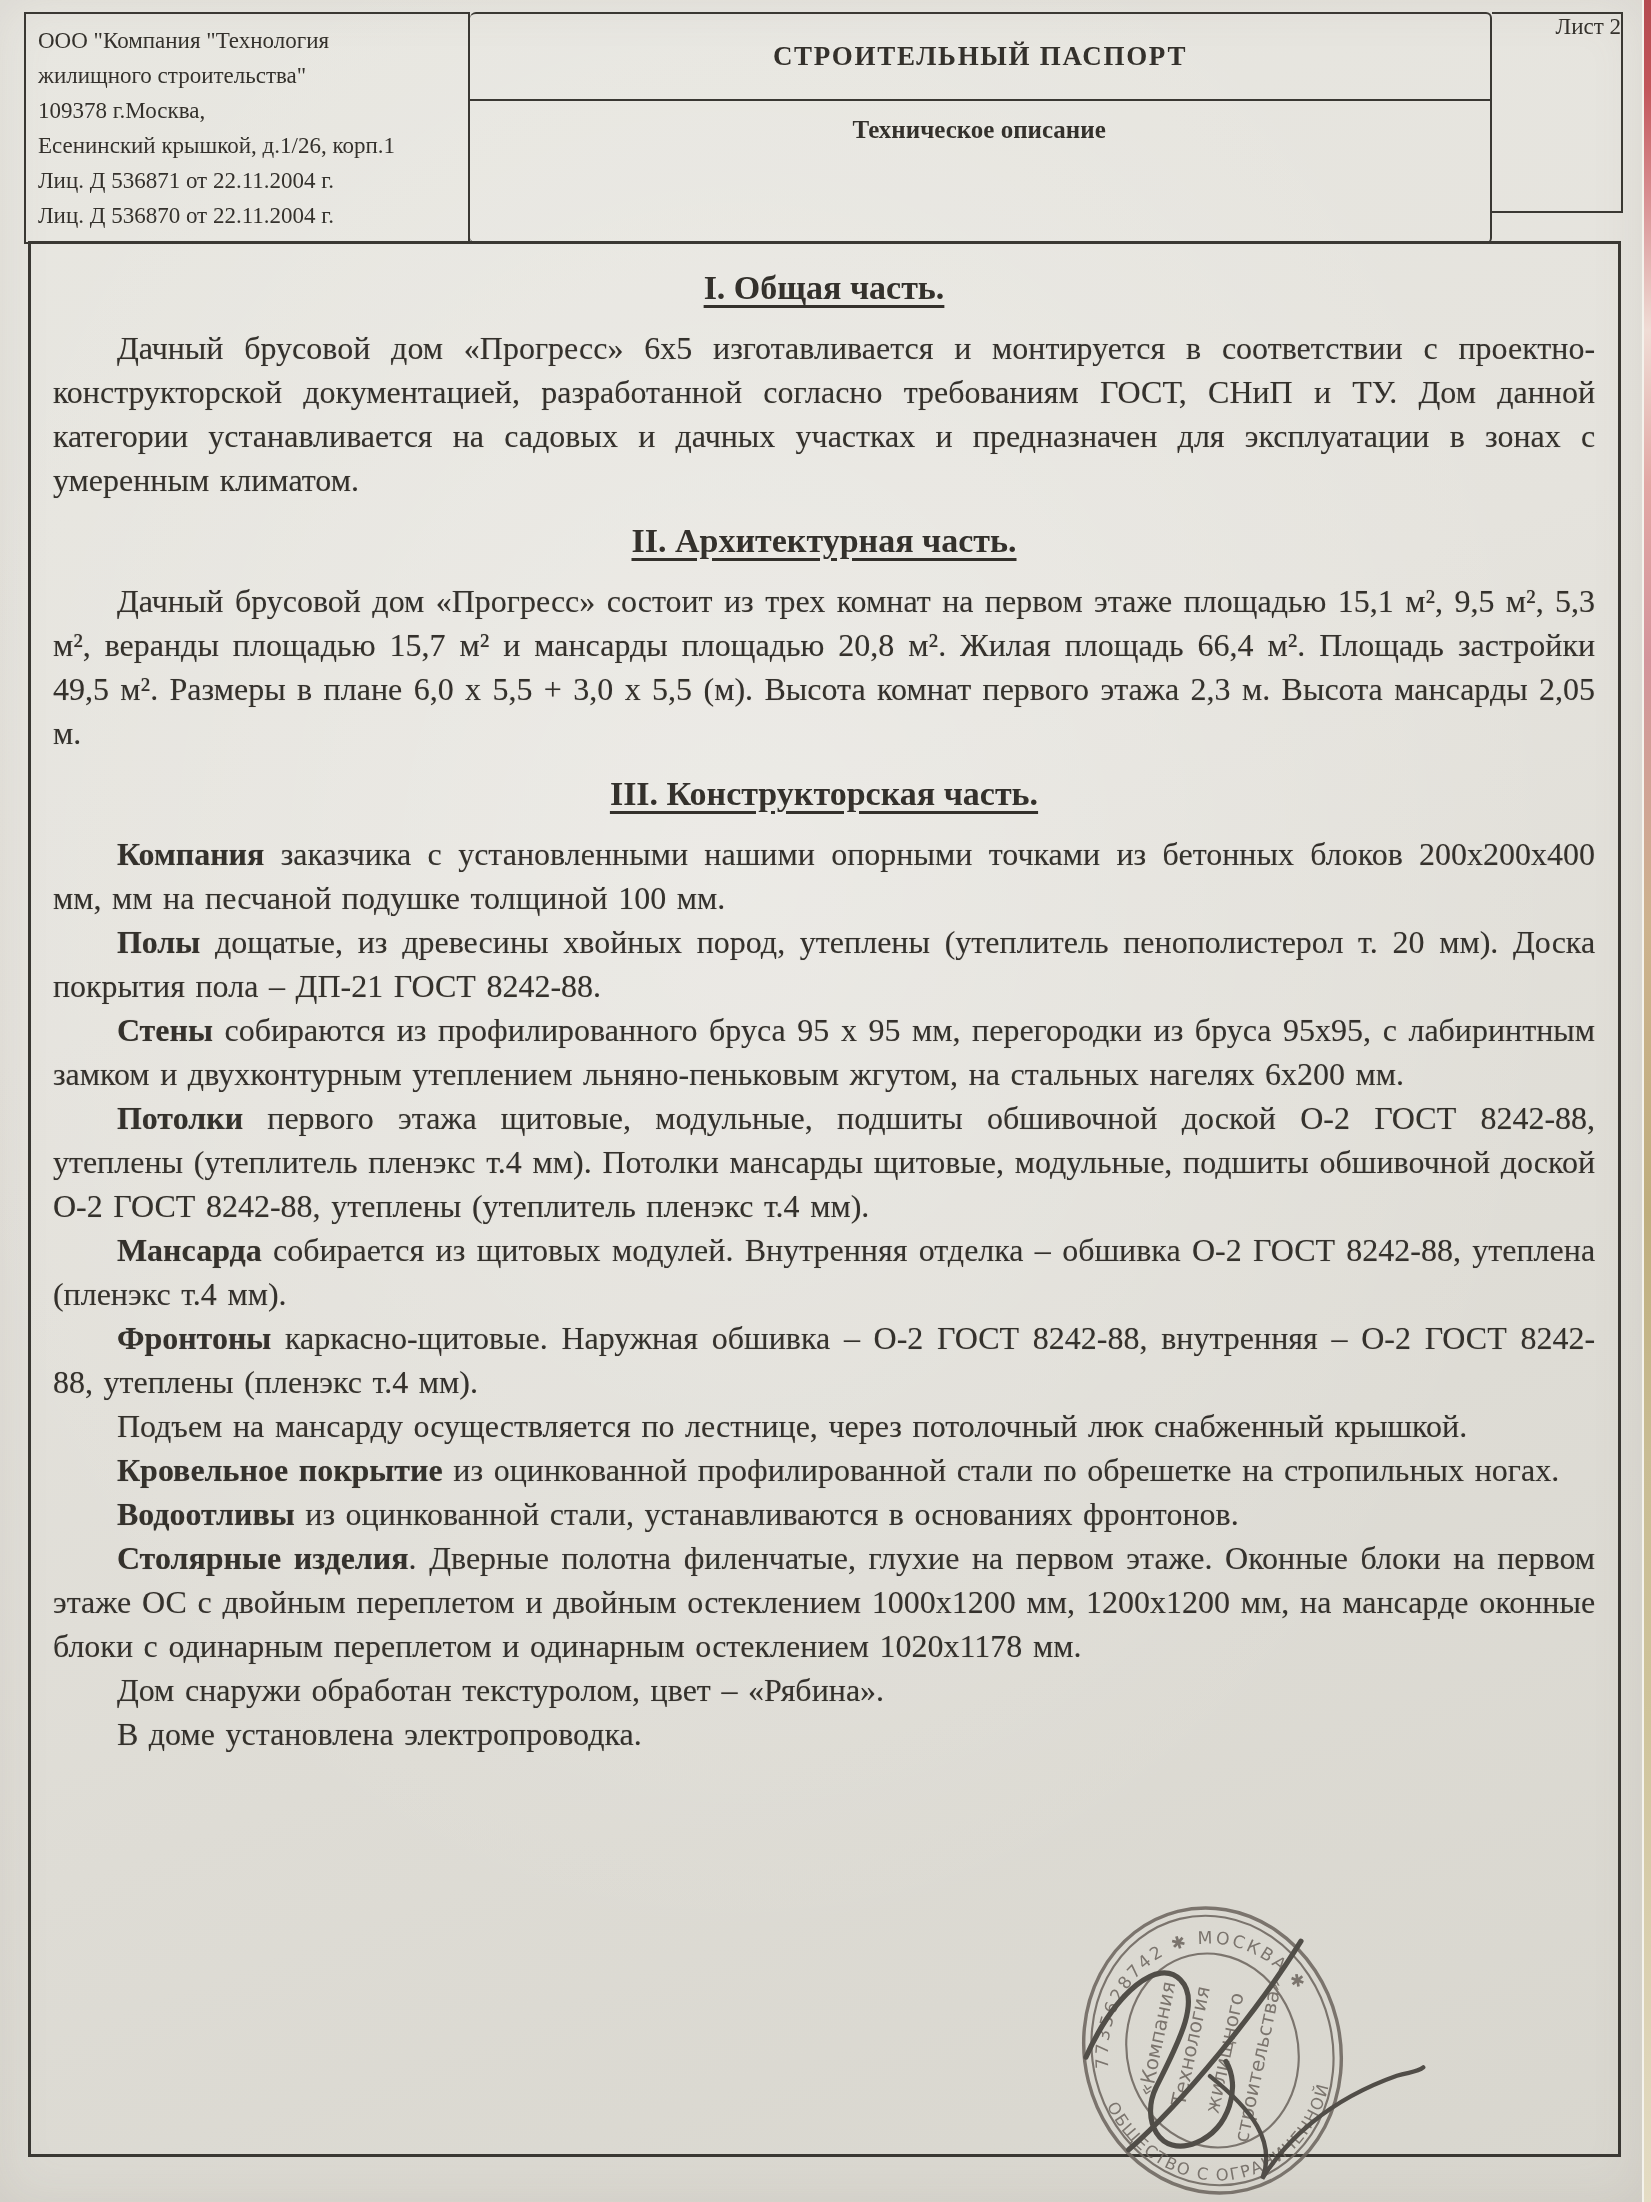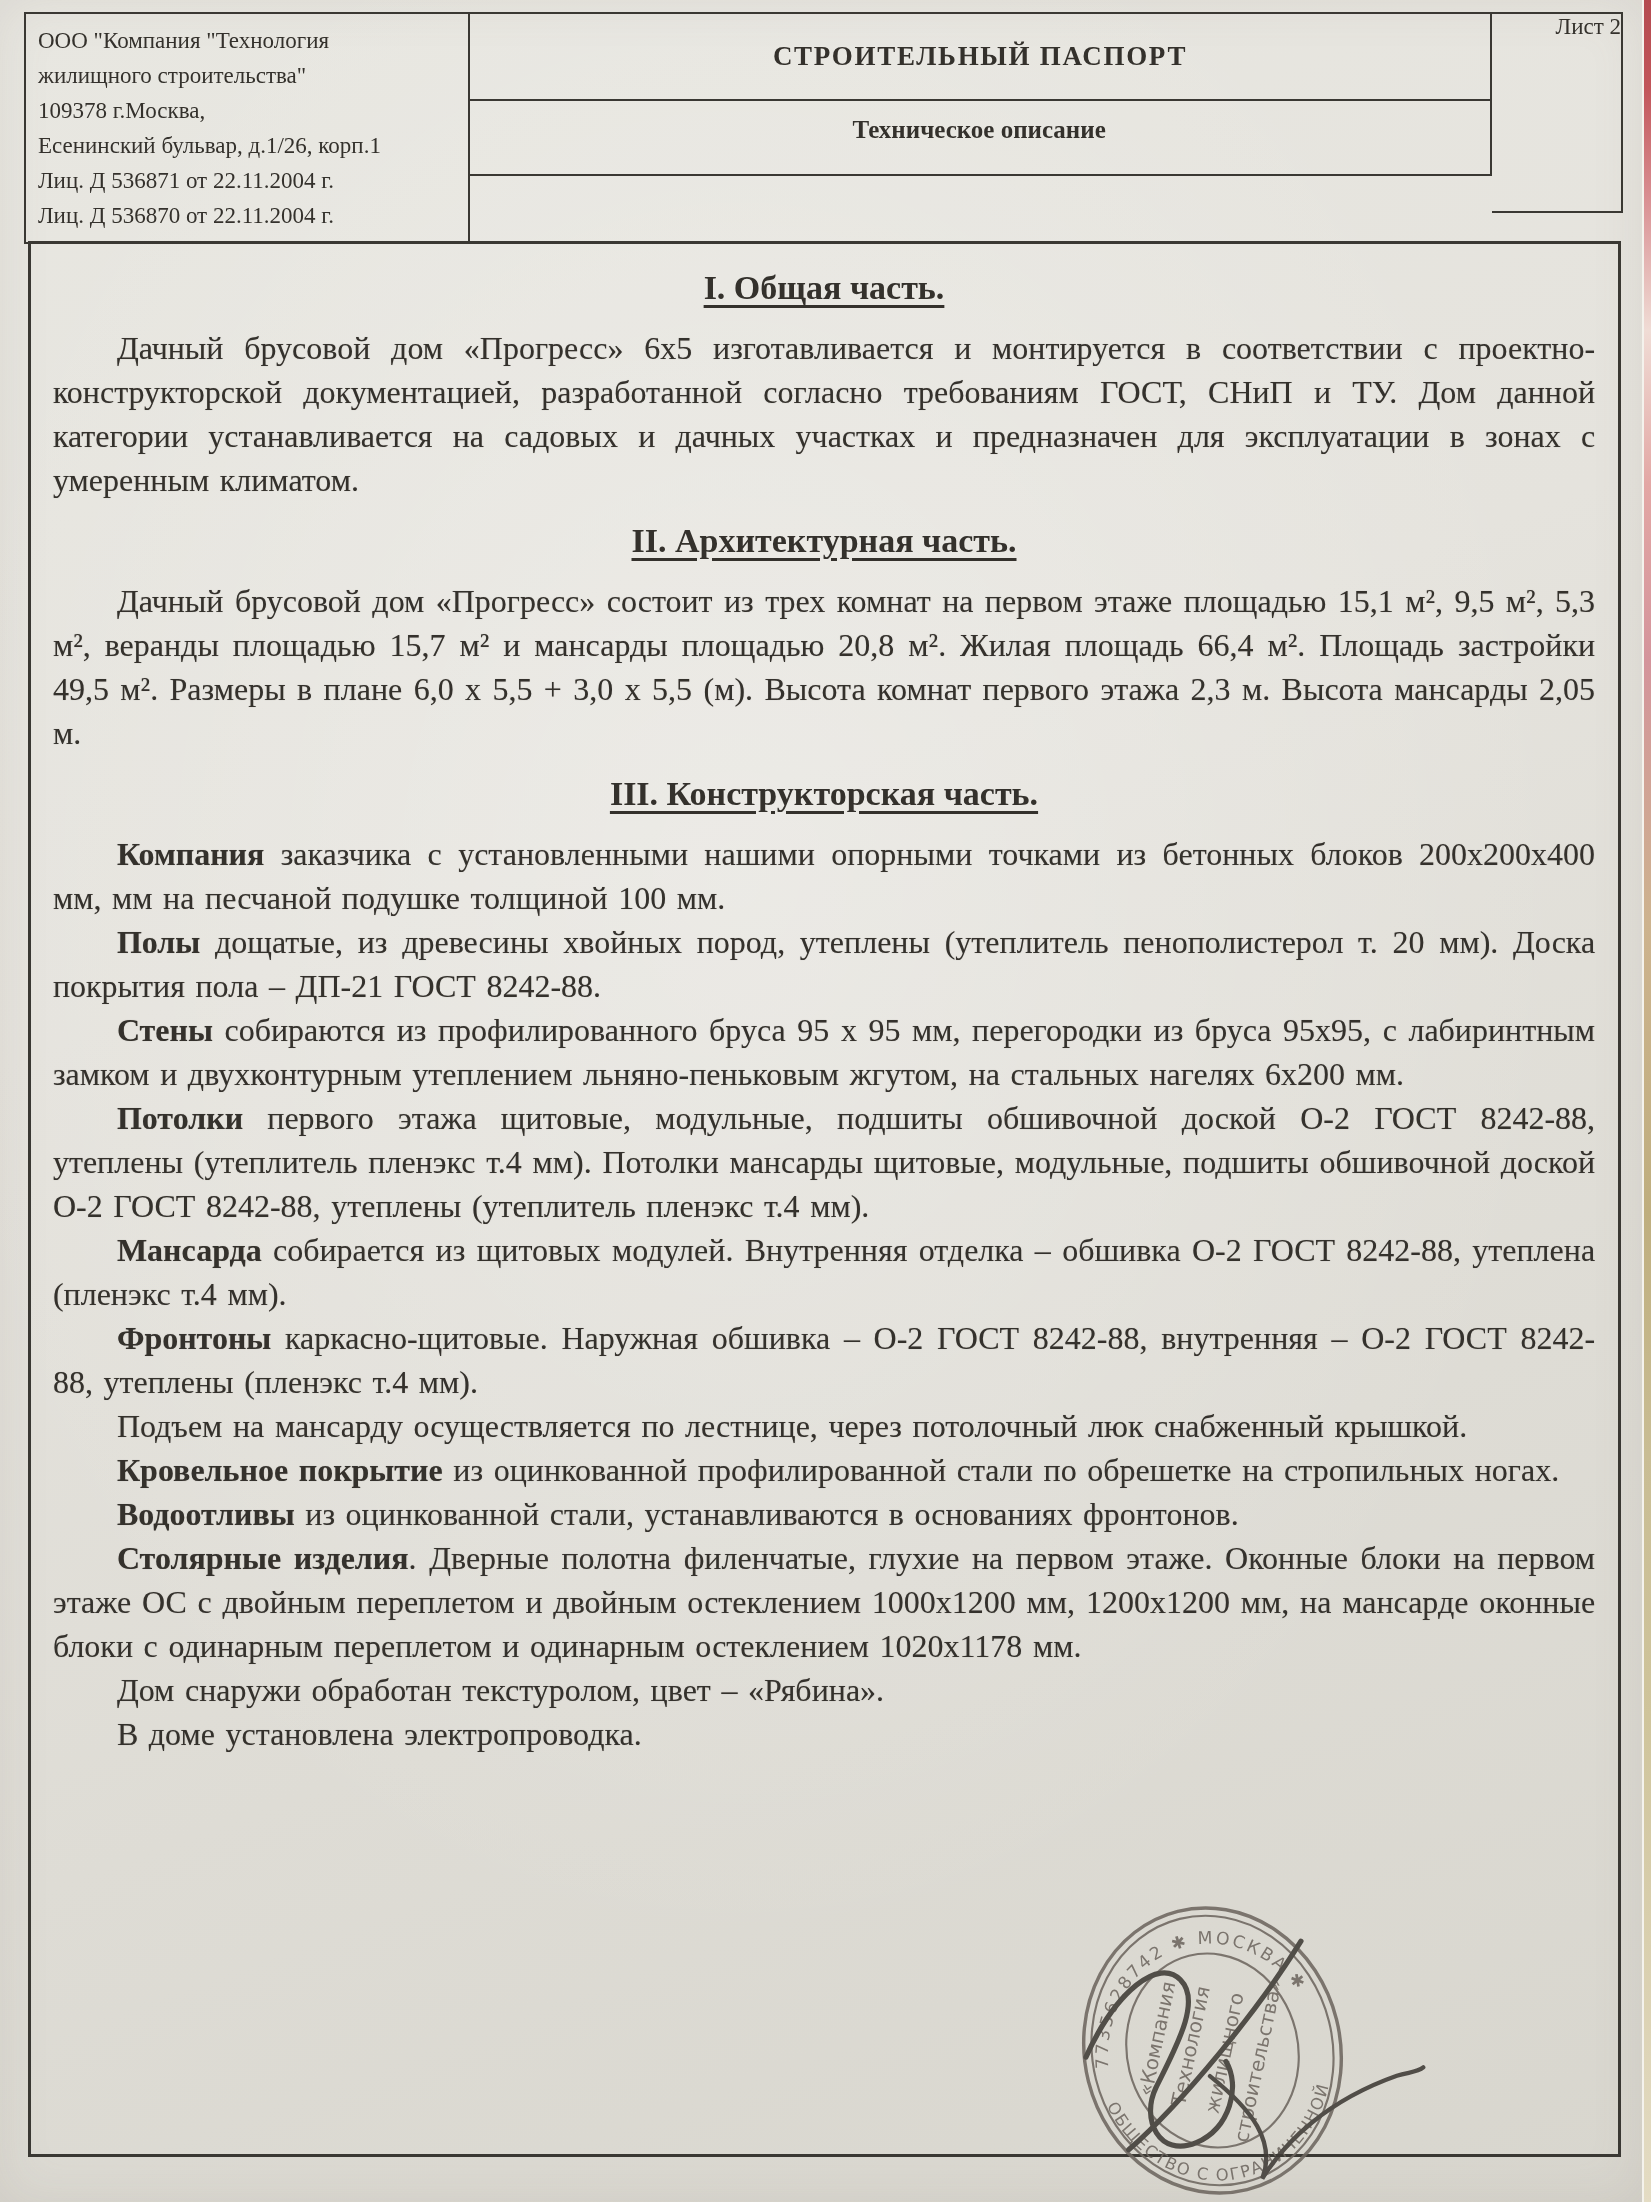--- a/index.html
+++ b/index.html
@@ -14,21 +14,21 @@
       #d9cfae 88%,#e4dcc4 100%);}
   .paper{position:absolute;left:0;top:0;width:1642px;height:2203px;
     background:
       radial-gradient(ellipse 1205px 1549px at 45% 40%, rgba(255,255,255,.28), rgba(255,255,255,0) 70%),
       linear-gradient(160deg,#e8e7e1 0%,var(--paper) 38%,#dedcd5 68%,#d8d6ce 100%);
     border-right:2.6px solid #f4f2ec;box-shadow:inset 0 0 52px rgba(120,110,95,.12);}
   
   .header{position:absolute;left:24px;top:12px;width:1599px;display:flex;align-items:flex-start;color:var(--ink);}
   .cell{box-sizing:border-box;border:2.6px solid var(--border);background:transparent;}
   .cell-company{width:446px;height:232px;padding:8.6px 13.8px 0 12px;font-size:23px;line-height:35px;}
-  .cell-center{flex:1;height:164px;border-left:none;display:flex;flex-direction:column;}
+  .cell-center{flex:1;height:232px;border-left:none;display:flex;flex-direction:column;border-radius:6px;}
   .center-top{height:85px;border-bottom:2.6px solid var(--border);display:flex;align-items:center;justify-content:center;
     font-weight:bold;font-size:27px;letter-spacing:1.7px;}
   .center-bottom{flex:1;padding:8.6px 10.3px 0 8.6px;font-weight:bold;}
   .subtitle{font-size:29px;line-height:38px;}
   .subtitle2{font-size:25px;text-align:center;margin-top:6px;}
   .cell-sheet{width:131px;height:201px;border-left:none;padding-top:0;text-align:right;font-size:23px;}
   
   .body-box{position:absolute;left:27.5px;top:241px;width:1593px;height:1916px;box-sizing:border-box;
     border:3.4px solid var(--border);padding:5.2px 22.4px 0 22.4px;overflow:hidden;color:var(--ink);}
   .h{text-align:center;font-weight:bold;font-size:34px;line-height:45px;margin:16px;
@@ -46,21 +46,21 @@
 <body>
 
 <div class="photo">
   <div class="paper"></div>
 
   <div class="header">
     <div class="cell cell-company" id="company-cell">
         <div>ООО "Компания "Технология</div>
         <div>жилищного строительства"</div>
         <div>109378  г.Москва,</div>
-        <div>Есенинский бульвар, д.1/26, корп.1</div>
+        <div>Есенинский крышкой, д.1/26, корп.1</div>
         <div>Лиц. Д 536871  от 22.11.2004 г.</div>
         <div>Лиц. Д 536870  от 22.11.2004 г.</div>
       </div>
     <div class="cell cell-center">
       <div class="center-top">СТРОИТЕЛЬНЫЙ ПАСПОРТ</div>
       <div class="center-bottom">
         <div class="subtitle2">Техническое описание</div>
       </div>
     </div>
     <div class="cell cell-sheet">

